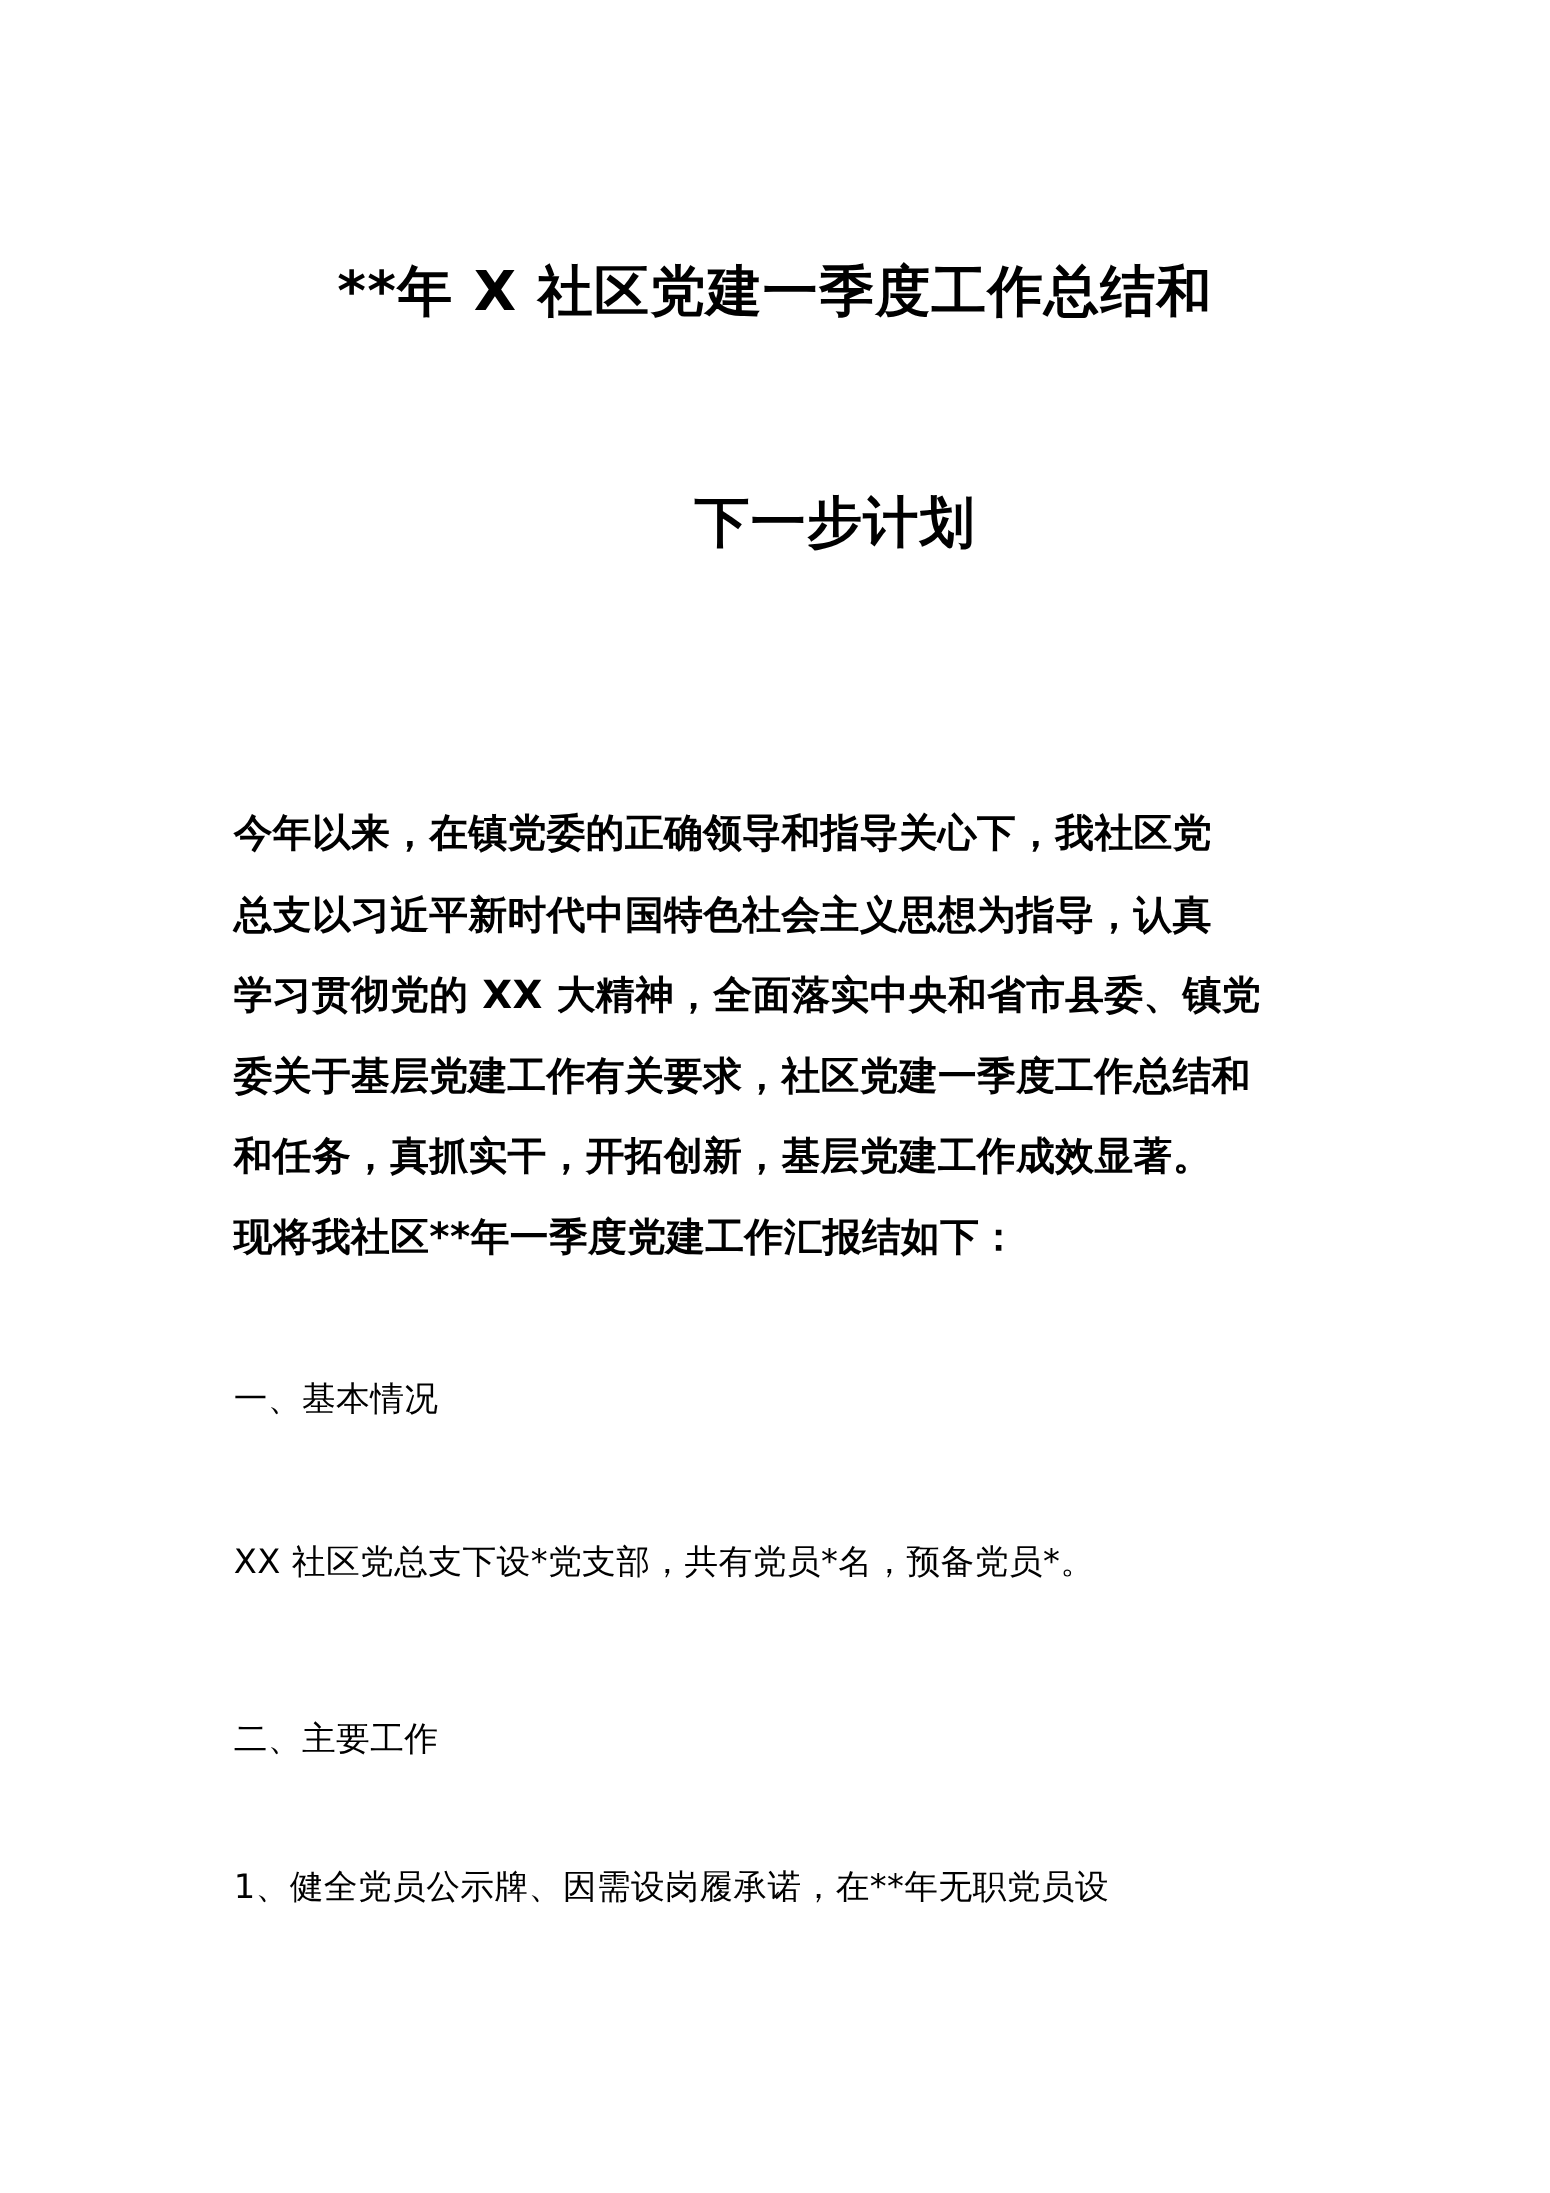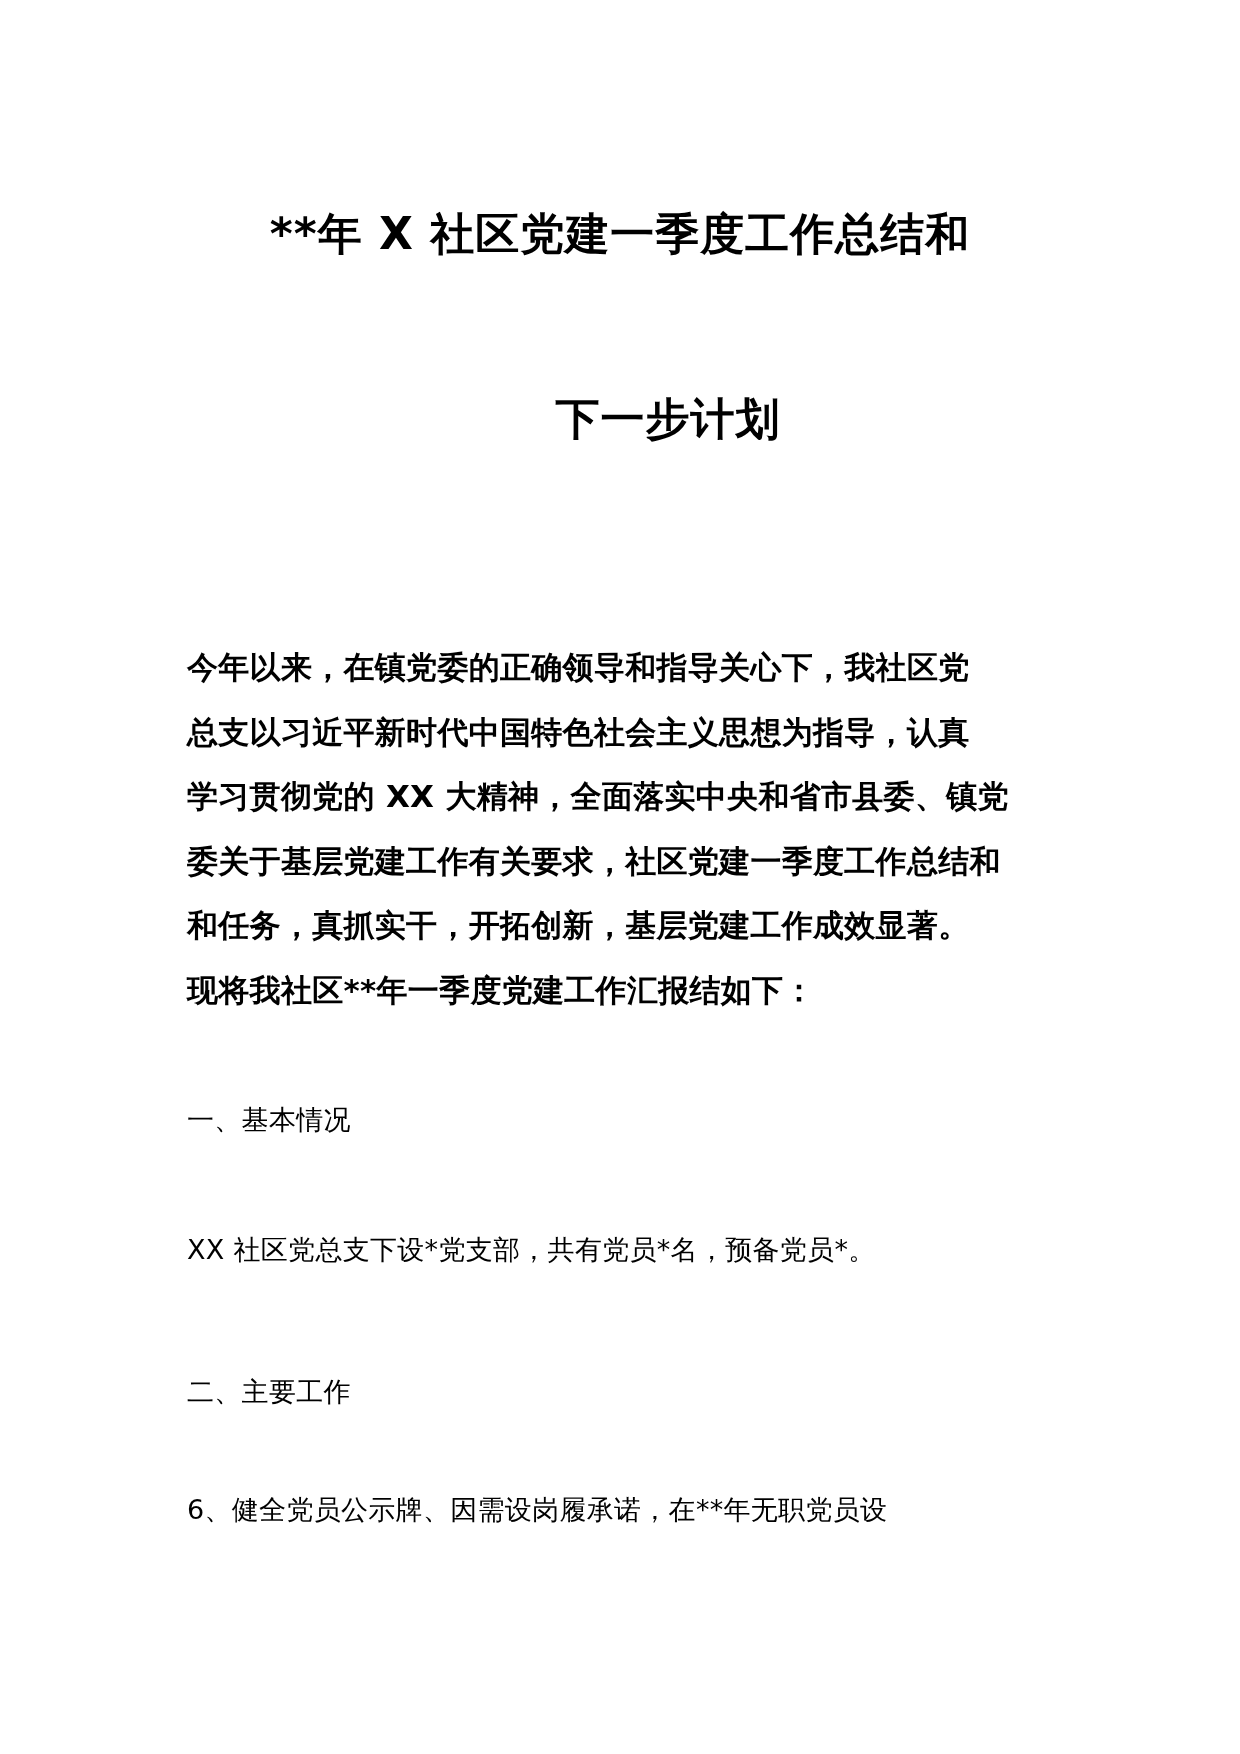--- a/index.html
+++ b/index.html
@@ -77,15 +77,15 @@
     <span class="ln">学习贯彻党的 XX 大精神，全面落实中央和省市县委、镇党</span>
     <span class="ln">委关于基层党建工作有关要求，社区党建一季度工作总结和</span>
     <span class="ln">和任务，真抓实干，开拓创新，基层党建工作成效显著。</span>
     <span class="ln">现将我社区**年一季度党建工作汇报结如下：</span>
   </div>
 
   <div class="single h1">一、基本情况</div>
   <div class="single basic">XX 社区党总支下设*党支部，共有党员*名，预备党员*。</div>
 
   <div class="single h2">二、主要工作</div>
-  <div class="single item1">6、健全党员公示牌、因需设岗履承诺，在**年无职党员设</div>
+  <div class="single item1">1、健全党员公示牌、因需设岗履承诺，在**年无职党员设</div>
 
 </div>
 
 </body></html>

